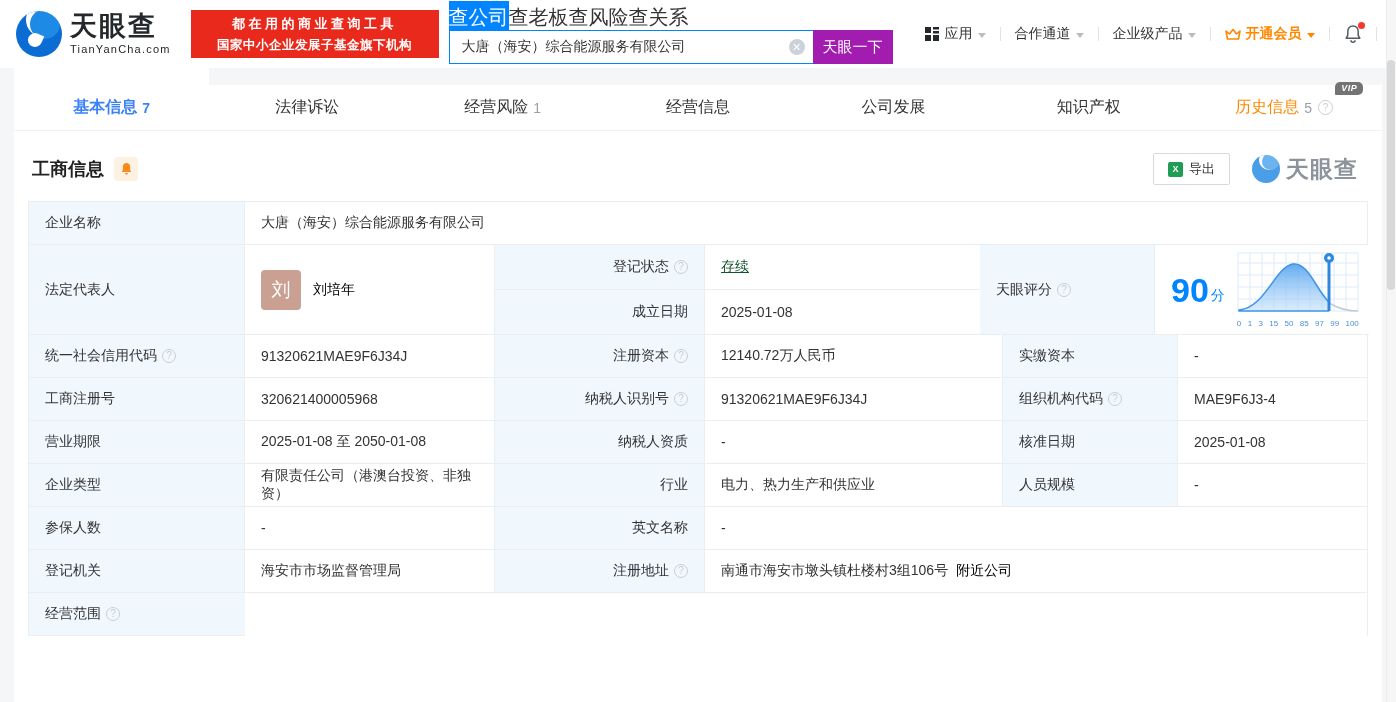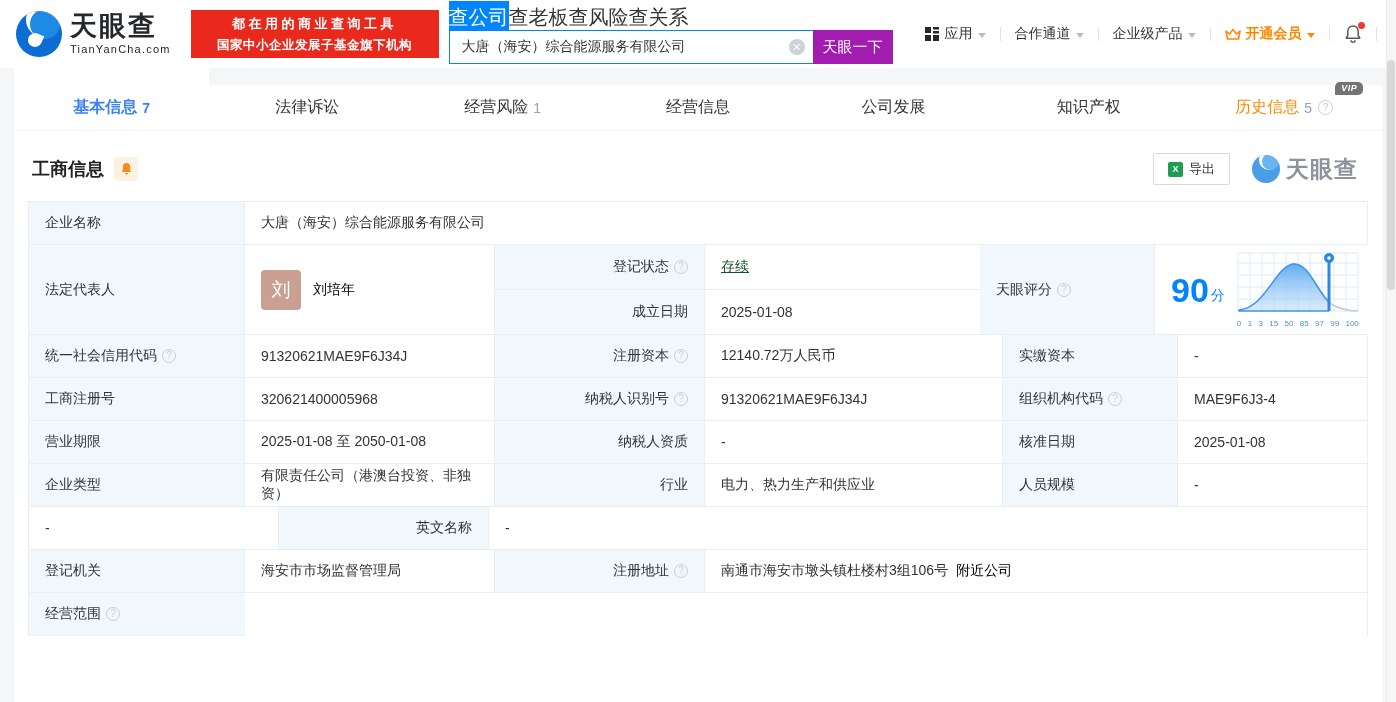--- a/index.html
+++ b/index.html
@@ -379,20 +379,21 @@
       <div class="t-row">
         <div class="cell lbl w-l1">企业类型</div>
         <div class="cell val w-v1">有限责任公司（港澳台投资、非独资）</div>
         <div class="cell lbl w-l2">行业</div>
         <div class="cell val w-v2">电力、热力生产和供应业</div>
         <div class="cell lbl w-l3">人员规模</div>
         <div class="cell val w-v3 dash">-</div>
       </div>
 
       <div class="t-row">
+        <div class="cell lbl w-l1">参保人数</div>
         <div class="cell val w-v1 dash">-</div>
         <div class="cell lbl w-l2">英文名称</div>
         <div class="cell val w-span-right dash">-</div>
       </div>
 
       <div class="t-row">
         <div class="cell lbl w-l1">登记机关</div>
         <div class="cell val w-v1">海安市市场监督管理局</div>
         <div class="cell lbl w-l2">
           <span>注册地址</span>

